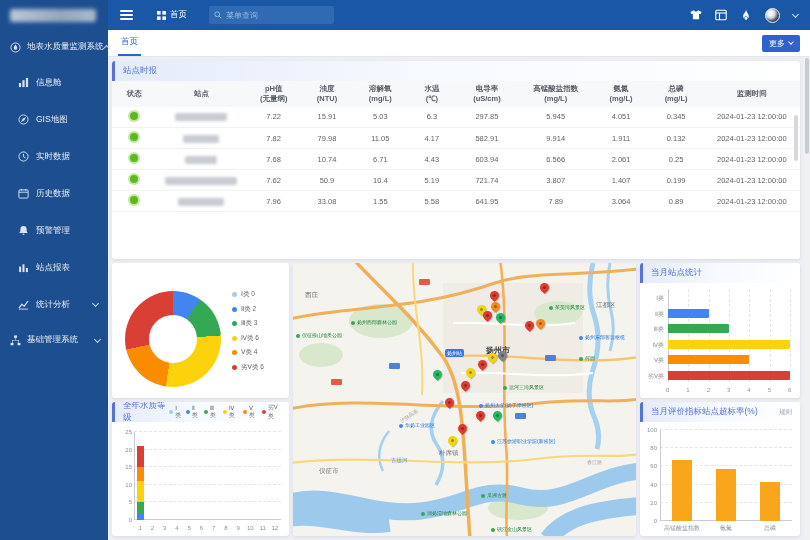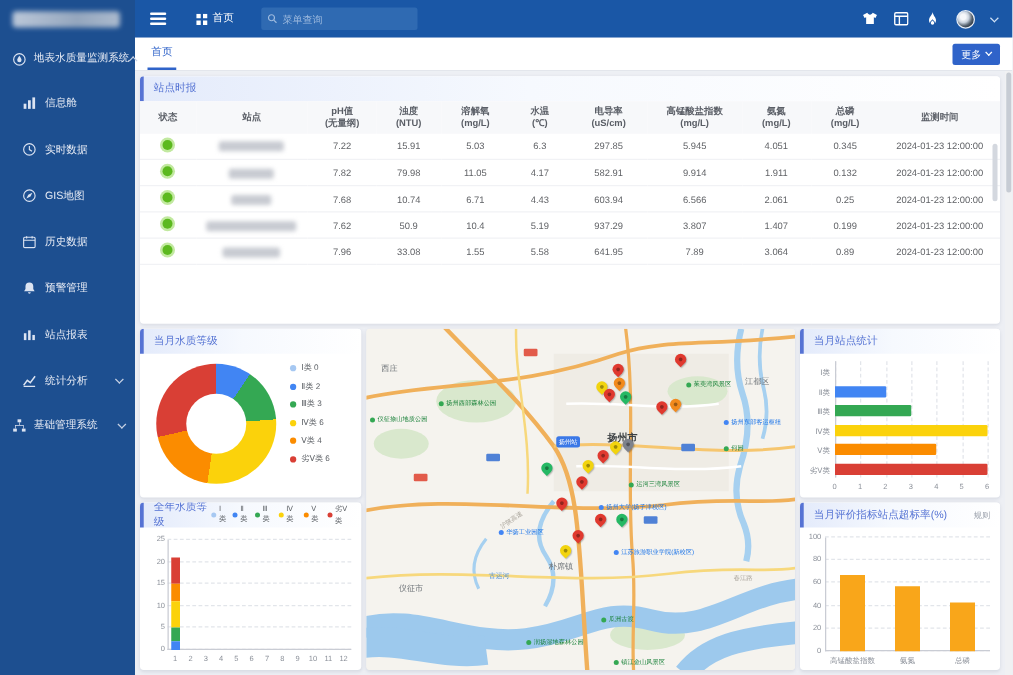--- a/index.html
+++ b/index.html
@@ -129,33 +129,33 @@
             <rect x="4.8" y="3.5" width="2.4" height="7.5"></rect>
             <rect x="8.6" y="1" width="2.4" height="10"></rect>
           </svg>
         </span>
         <span class="lbl">信息舱</span>
       </div>
       <div class="sb-item">
         <span class="sb-ico">
           <svg viewBox="0 0 12 12">
             <circle cx="6" cy="6" r="5" fill="none" stroke="currentColor"></circle>
+            <path d="M8.6 3.4 7 6.8 3.4 8.6 5 5.2z" fill="currentColor"></path>
+          </svg>
+        </span>
+        <span class="lbl">GIS地图</span>
+      </div>
+      <div class="sb-item">
+        <span class="sb-ico">
+          <svg viewBox="0 0 12 12">
+            <circle cx="6" cy="6" r="5" fill="none" stroke="currentColor"></circle>
             <path d="M6 3v3.2l2.3 1.4" fill="none" stroke="currentColor"></path>
           </svg>
         </span>
         <span class="lbl">实时数据</span>
-      </div>
-      <div class="sb-item">
-        <span class="sb-ico">
-          <svg viewBox="0 0 12 12">
-            <circle cx="6" cy="6" r="5" fill="none" stroke="currentColor"></circle>
-            <path d="M8.6 3.4 7 6.8 3.4 8.6 5 5.2z" fill="currentColor"></path>
-          </svg>
-        </span>
-        <span class="lbl">GIS地图</span>
       </div>
       <div class="sb-item">
         <span class="sb-ico">
           <svg viewBox="0 0 12 12">
             <rect x="1" y="2" width="10" height="9" rx="1" fill="none" stroke="currentColor"></rect>
             <line x1="1" y1="4.6" x2="11" y2="4.6" stroke="currentColor"></line>
             <line x1="3.6" y1="1" x2="3.6" y2="3" stroke="currentColor"></line>
             <line x1="8.4" y1="1" x2="8.4" y2="3" stroke="currentColor"></line>
           </svg>
         </span>
@@ -356,21 +356,21 @@
             <td>0.25</td>
             <td>2024-01-23 12:00:00</td>
           </tr>
           <tr>
             <td><span class="dot"></span></td>
             <td><span class="nblur" style="width: 72px;"></span></td>
             <td>7.62</td>
             <td>50.9</td>
             <td>10.4</td>
             <td>5.19</td>
-            <td>937.29</td>
+            <td>721.74</td>
             <td>3.807</td>
             <td>1.407</td>
             <td>0.199</td>
             <td>2024-01-23 12:00:00</td>
           </tr>
           <tr>
             <td><span class="dot"></span></td>
             <td><span class="nblur" style="width: 46px;"></span></td>
             <td>7.96</td>
             <td>33.08</td>
@@ -381,23 +381,20 @@
             <td>3.064</td>
             <td>0.89</td>
             <td>2024-01-23 12:00:00</td>
           </tr>
         </tbody>
     </table>
     <div class="tbl-scroll"></div>
   </div>
 
   <div class="panel" id="p-pie">
-    <div class="panel-h">
-        <span>当月水质等级</span>
-      </div>
     <div class="donut-wrap">
         <div class="donut" id="donut" style="background: conic-gradient(rgb(65, 133, 243) 0deg, rgb(65, 133, 243) 34.2857deg, rgb(52, 168, 83) 34.2857deg, rgb(52, 168, 83) 85.7143deg, rgb(251, 210, 11) 85.7143deg, rgb(251, 210, 11) 188.571deg, rgb(251, 140, 0) 188.571deg, rgb(251, 140, 0) 257.143deg, rgb(217, 63, 53) 257.143deg, rgb(217, 63, 53) 360deg);"></div>
       </div>
     <div class="pie-legend" id="pie-legend">
         <div class="lg-item">
           <span class="lg-dot" style="background: rgb(166, 200, 242);"></span>
           <span>Ⅰ类 0</span>
         </div>
         <div class="lg-item">
           <span class="lg-dot" style="background: rgb(65, 133, 243);"></span>

